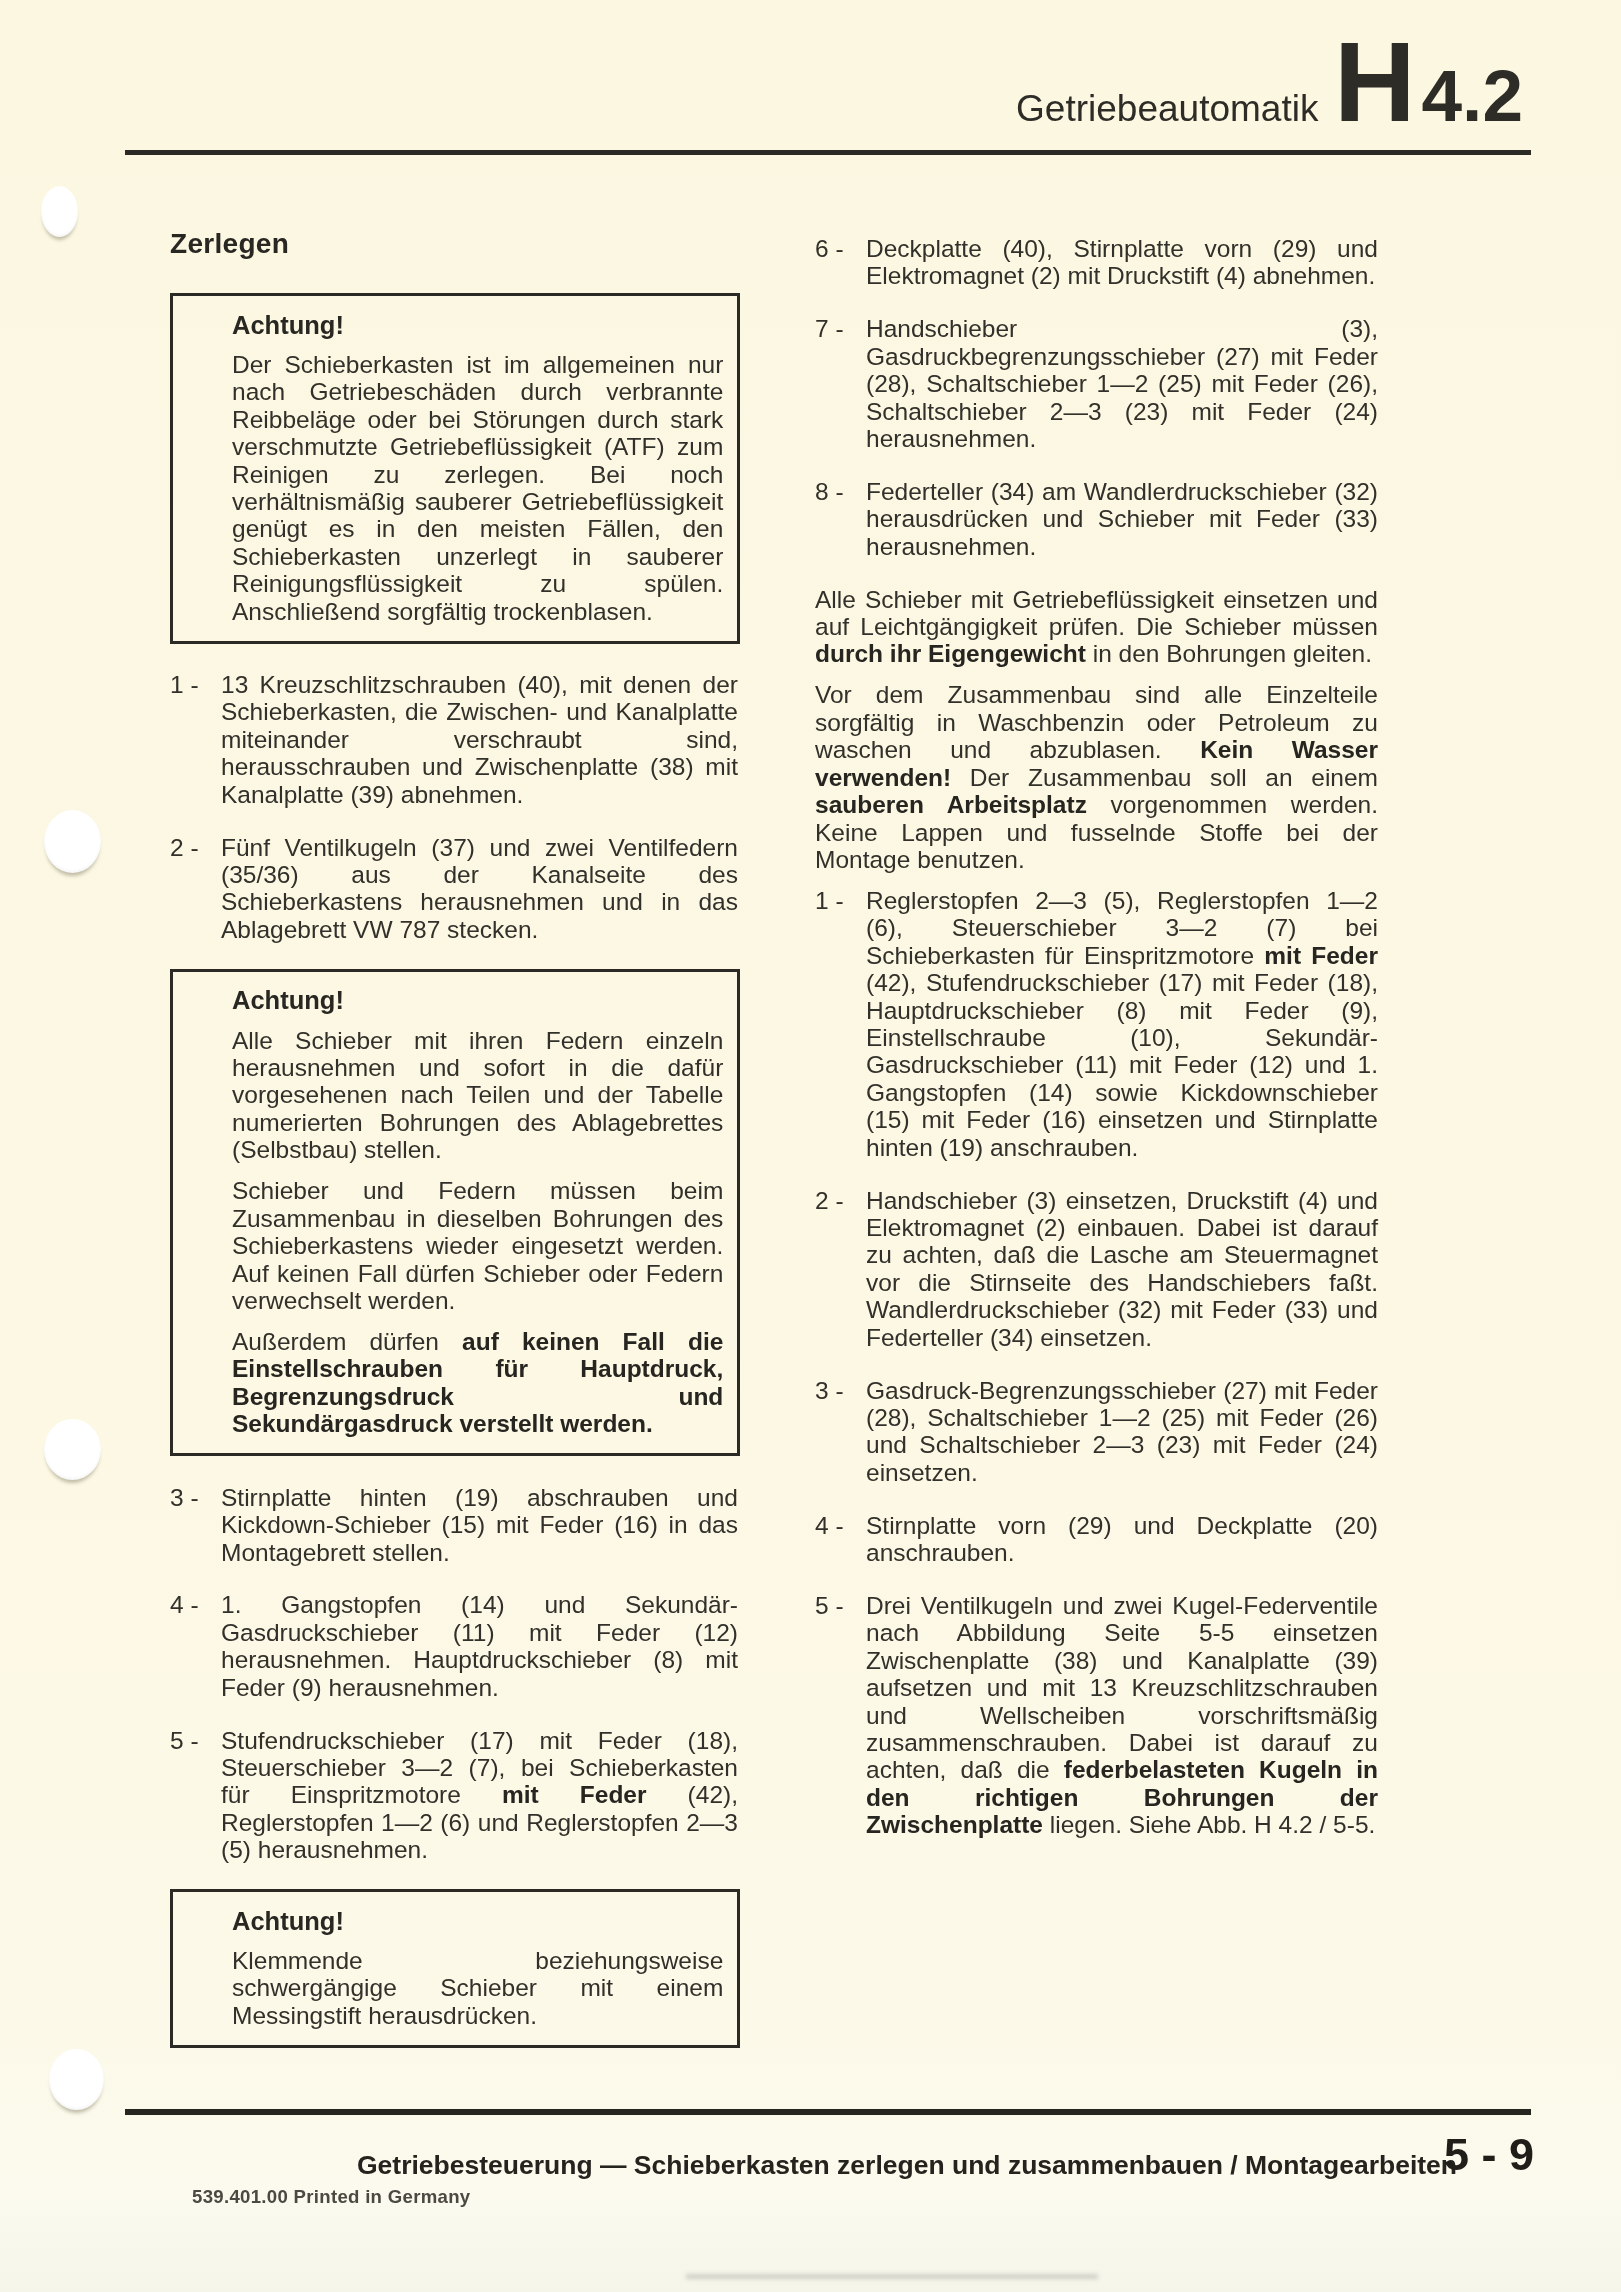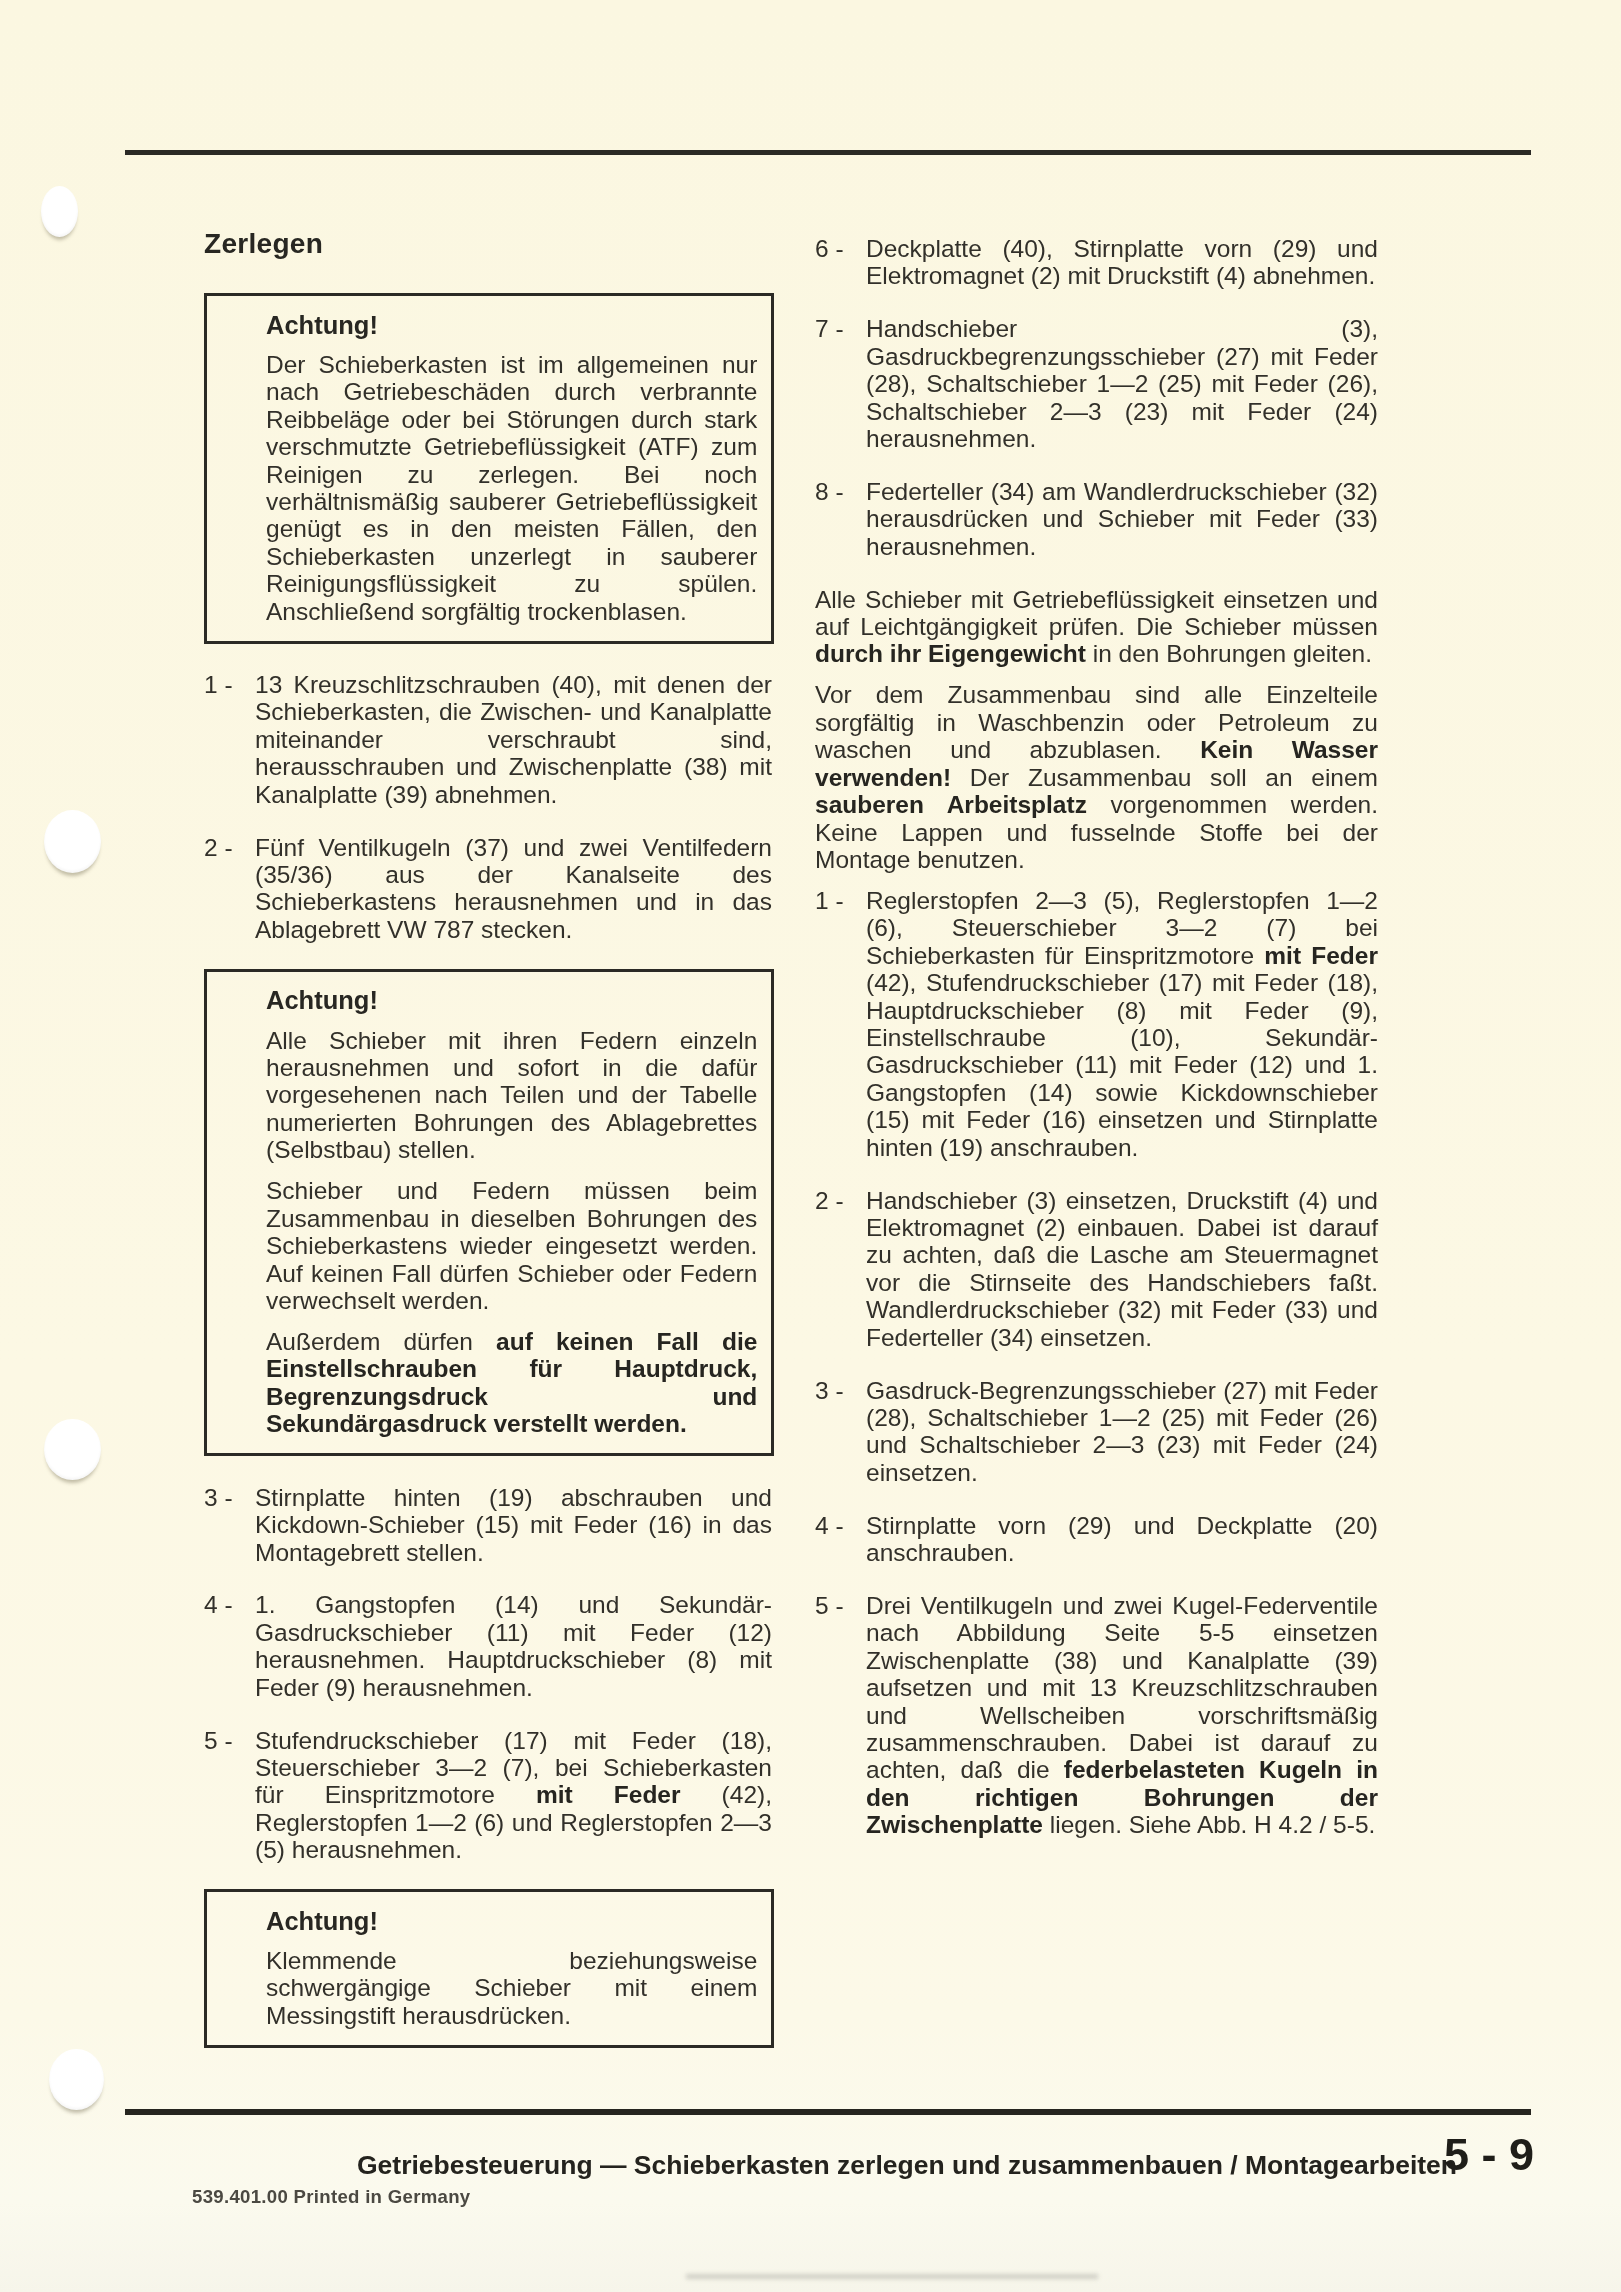--- a/index.html
+++ b/index.html
@@ -26,21 +26,21 @@
   .hole{
     position:absolute;background:#ffffff;border-radius:50%;
     box-shadow:0 4.9px 3.9px -2px rgba(125,118,92,.45), inset 0 -2px 2.9px rgba(0,0,0,.04);
   }
   .hole-a{left:41px;top:186px;width:37px;height:51px;}
   .hole-b{left:44px;top:810px;width:57px;height:63px;}
   .hole-c{left:44px;top:1419px;width:57px;height:61px;}
   .hole-d{left:49px;top:2049px;width:55px;height:61px;}
   
   .col{position:absolute;font-size:24.5px;line-height:27.4px;}
-  .col-left{left:204px;top:227px;width:568px;}
+  .col-left{left:170px;top:227px;width:568px;}
   .col-right{left:815px;top:235px;width:563px;}
   .col-heading{
     font-size:28px;font-weight:700;line-height:33px;
     margin:0 0 33px 0;color:#282722;letter-spacing:0.3px;
   }
   .col .col-heading:not(:first-child){margin-top:51px;margin-bottom:29px;}
   .note-box{
     box-sizing:border-box;width:570px;
     border:3.9px solid #2b2a25;
     padding:9.8px 13.7px 15.7px 59px;
@@ -77,20 +77,25 @@
   .smudge{
     position:absolute;left:686px;top:2274px;width:412px;height:4.9px;
     background:rgba(110,110,104,.28);filter:blur(2px);
   }
 </style>
 </head>
 <body>
 
 <div class="page">
 
+  <div class="masthead">
+    <span class="mast-section">Getriebeautomatik</span>
+    <span class="mast-letter">H</span>
+    <span class="mast-number">4.2</span>
+  </div>
   <div class="rule header-rule"></div>
 
   <div class="hole hole-a"></div>
   <div class="hole hole-b"></div>
   <div class="hole hole-c"></div>
   <div class="hole hole-d"></div>
 
   <section class="col col-left" id="col-left">
       <h2 class="col-heading">Zerlegen</h2>
       <div class="note-box">

